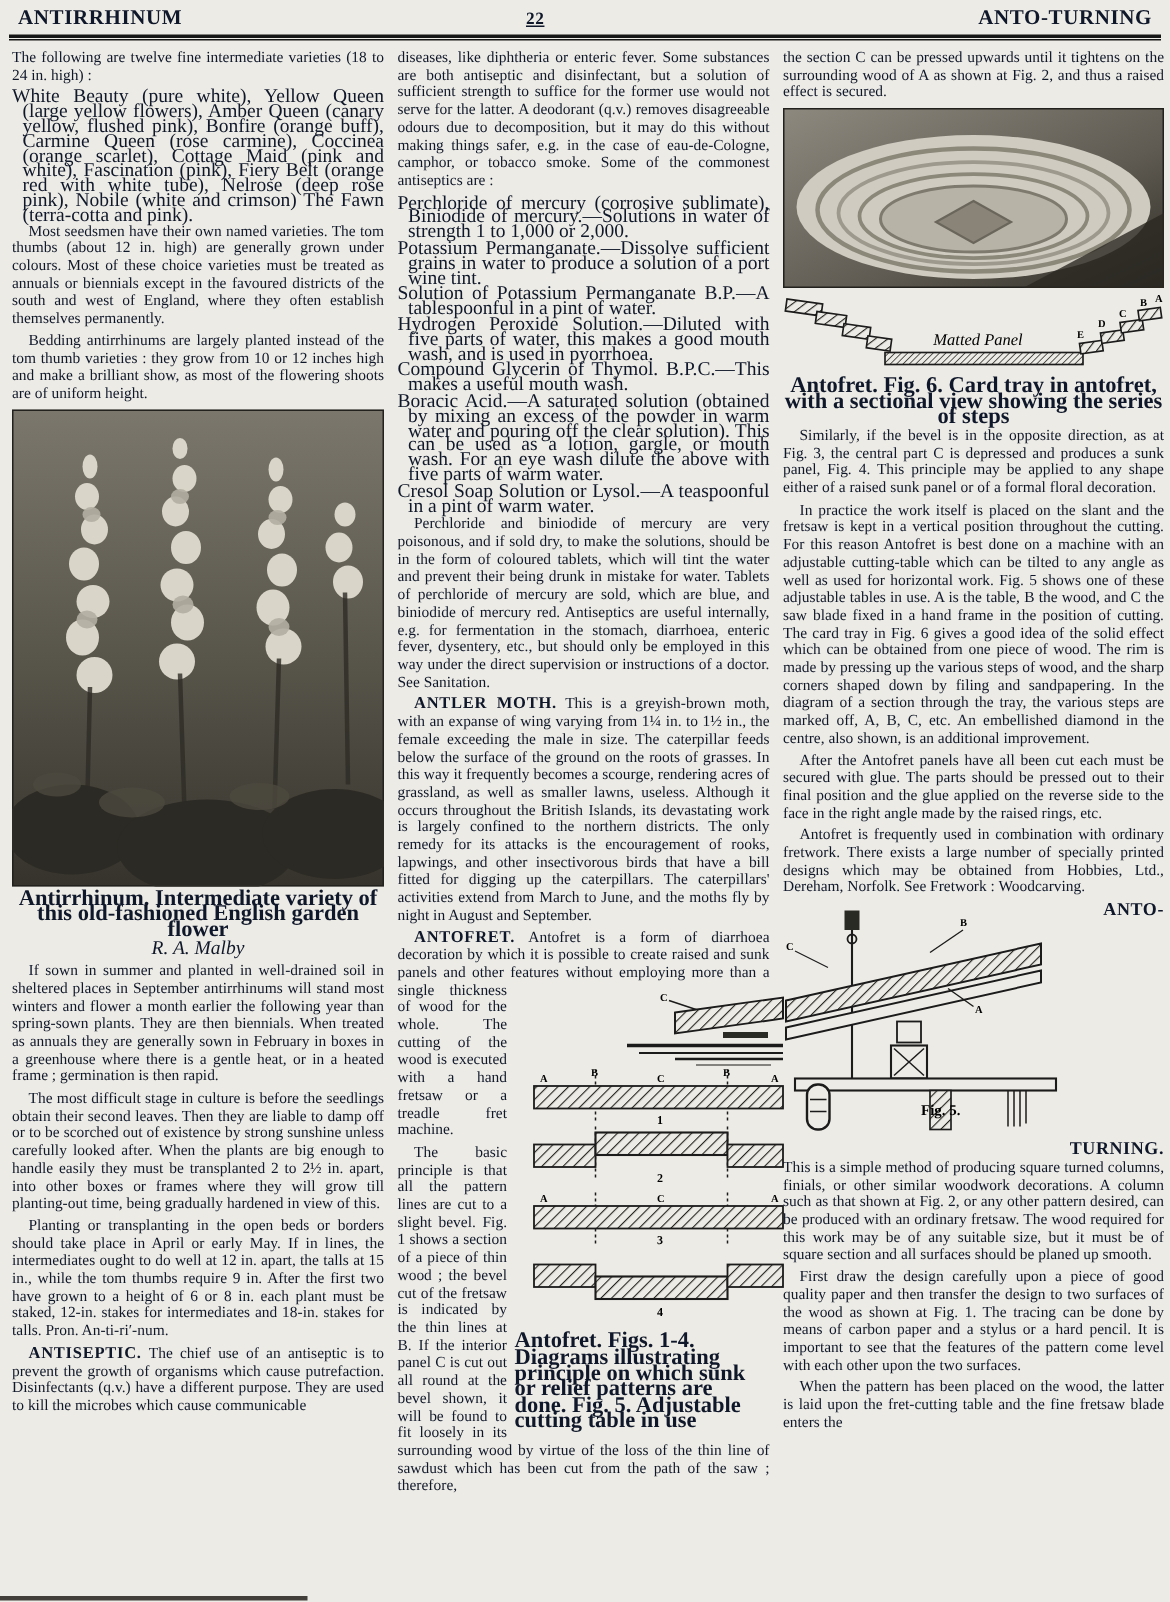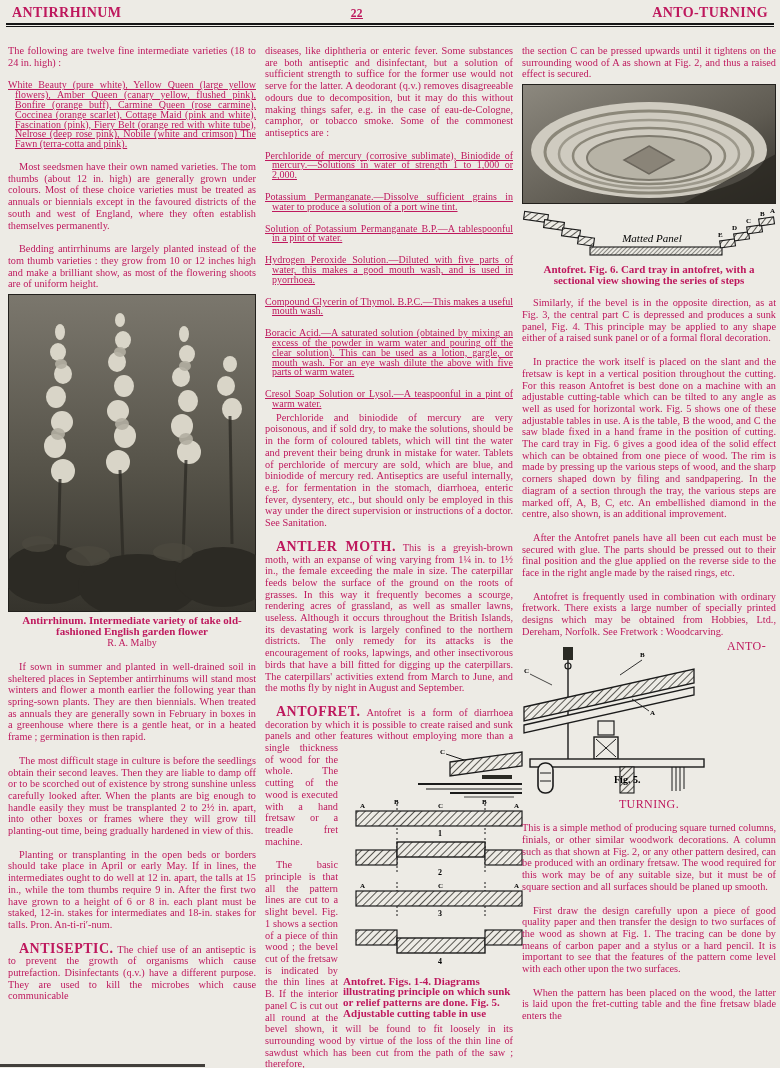--- a/index.html
+++ b/index.html
@@ -1,36 +1,36 @@
 <!DOCTYPE html>
 <html><head>
 <meta charset="utf-8">
 <style>
   html,body{margin:0;padding:0;background:#c9c7c1;}
   .page{width:780px;height:1068px;background:#edebe5;position:relative;overflow:hidden;
-        font-family:"Liberation Serif","DejaVu Serif",serif;color:#be185d;margin:0 auto;}
+        font-family:"Liberation Serif","DejaVu Serif",serif;color:#0f172a;margin:0 auto;}
   .header{display:flex;justify-content:space-between;align-items:baseline;
           padding:5px 12px 2px 12px;font-weight:bold;font-size:14px;letter-spacing:.4px;}
   .header .pageno{font-weight:bold;font-size:11.5px;transform:translateX(-30px);text-decoration:underline;}
   .rule{height:4px;margin:0 6px;background:linear-gradient(#161616 0 55%,#edebe5 55% 70%,#161616 70% 100%);}
   .cols{display:flex;gap:9px;padding:6px 8px 0 8px;}
   .col{flex:none;}
   .col.left{width:248px;} .col.mid{width:248px;} .col.right{width:254px;}
-  p{margin:12px 0 3px 0;font-size:10.3px;line-height:11.7px;text-align:justify;text-indent:11px;}
+  p{margin:0 0 3px 0;font-size:10.3px;line-height:11.7px;text-align:justify;text-indent:11px;}
   p.noind{text-indent:0;}
-  .small{font-size:10px;line-height:9.8px;text-decoration:underline;}
+  .small{font-size:13px;line-height:9.8px;}
   .hang{text-indent:-7px;padding-left:7px;margin-bottom:1px;}
-  .runhead{font-weight:bold;font-size:14px;letter-spacing:.5px;}
+  .runhead{font-weight:bold;font-size:11px;letter-spacing:.5px;}
   .photo{display:block;margin:4px 0 3px 0;}
-  .caption{font-weight:bold;font-size:11px;line-height:10.6px;text-align:center;text-indent:0;margin:1px 0 1px 0;}
-  .credit{font-size:10px;text-align:center;text-indent:0;margin:0 0 4px 0;}
+  .caption{font-weight:bold;font-size:15px;line-height:10.6px;text-align:center;text-indent:0;margin:1px 0 1px 0;}
+  .credit{font-style:italic;font-size:13px;text-align:center;text-indent:0;margin:0 0 4px 0;}
   .fig14-float{float:right;width:170px;margin:2px 0 1px 5px;display:block;}
   .fig14-float .caption{text-align:left;}
   .fig5-float{float:left;width:190px;margin:2px 5px 0 0;display:block;}
-  .anto-head{font-weight:normal;font-size:12px;text-align:center;text-indent:0;margin:2px 0 1px 0;letter-spacing:.4px;}
+  .anto-head{font-weight:bold;font-size:12px;text-align:right;text-indent:0;margin:2px 0 1px 0;letter-spacing:.4px;}
   .scan-artifact{position:absolute;left:0;bottom:1px;width:205px;height:3px;background:#23211d;opacity:.85;}
   svg text{font-family:"Liberation Serif","DejaVu Serif",serif;}
   .lbl{font-weight:bold;font-size:7px;}
   .fig-num{font-weight:bold;font-size:8px;}
 </style>
 </head>
 <body>
 
 <div class="page">
 
@@ -105,21 +105,21 @@
               <ellipse cx="215" cy="283" rx="48" ry="30"></ellipse>
           </g>
           <g fill="#4c493f" opacity="0.8">
             <ellipse cx="80" cy="262" rx="22" ry="10"></ellipse>
               <ellipse cx="165" cy="258" rx="20" ry="9"></ellipse>
               <ellipse cx="30" cy="250" rx="16" ry="8"></ellipse>
           </g>
         </g>
       </svg>
 
-      <p class="caption">Antirrhinum.   Intermediate variety of take old-fashioned English garden flower</p>
+      <p class="caption">Antirrhinum.   Intermediate variety of this old-fashioned English garden flower</p>
       <p class="credit">R. A. Malby</p>
 
       <p><span>If sown in summer and planted in well-drained soil in sheltered places in September antirrhinums will stand most winters and flower a month earlier the following year than spring-sown plants. They are then biennials. When treated as annuals they are generally sown in February in boxes in a greenhouse where there is a gentle heat, or in a heated frame ; germination is then rapid.</span></p>
       <p><span>The most difficult stage in culture is before the seedlings obtain their second leaves. Then they are liable to damp off or to be scorched out of existence by strong sunshine unless carefully looked after. When the plants are big enough to handle easily they must be transplanted 2 to 2½ in. apart, into other boxes or frames where they will grow till planting-out time, being gradually hardened in view of this.</span></p>
       <p><span>Planting or transplanting in the open beds or borders should take place in April or early May. If in lines, the intermediates ought to do well at 12 in. apart, the talls at 15 in., while the tom thumbs require 9 in. After the first two have grown to a height of 6 or 8 in. each plant must be staked, 12-in. stakes for intermediates and 18-in. stakes for talls. Pron. An-ti-ri′-num.</span></p>
       <p>
         <span class="runhead">ANTISEPTIC.</span>
         <span>The chief use of an antiseptic is to prevent the growth of organisms which cause putrefaction. Disinfectants (q.v.) have a different purpose. They are used to kill the microbes which cause communicable</span>
       </p>
     </div>

